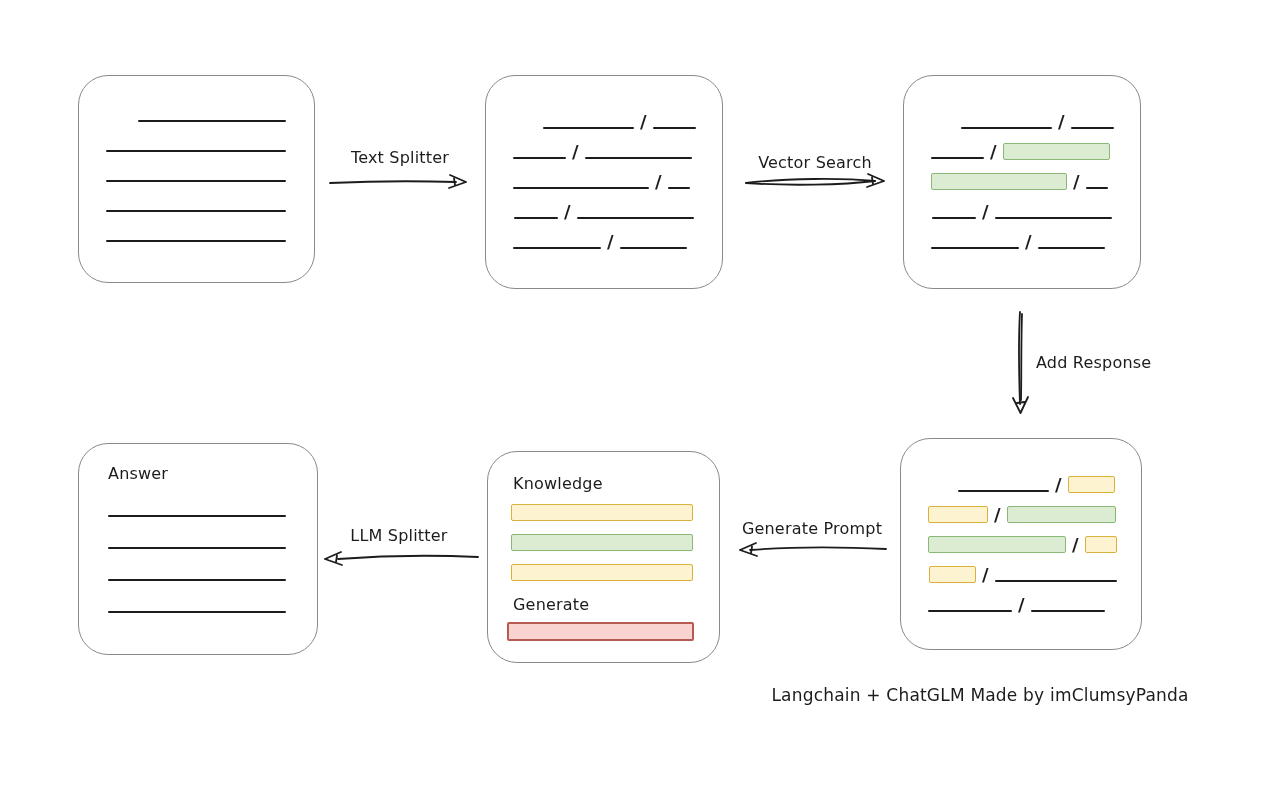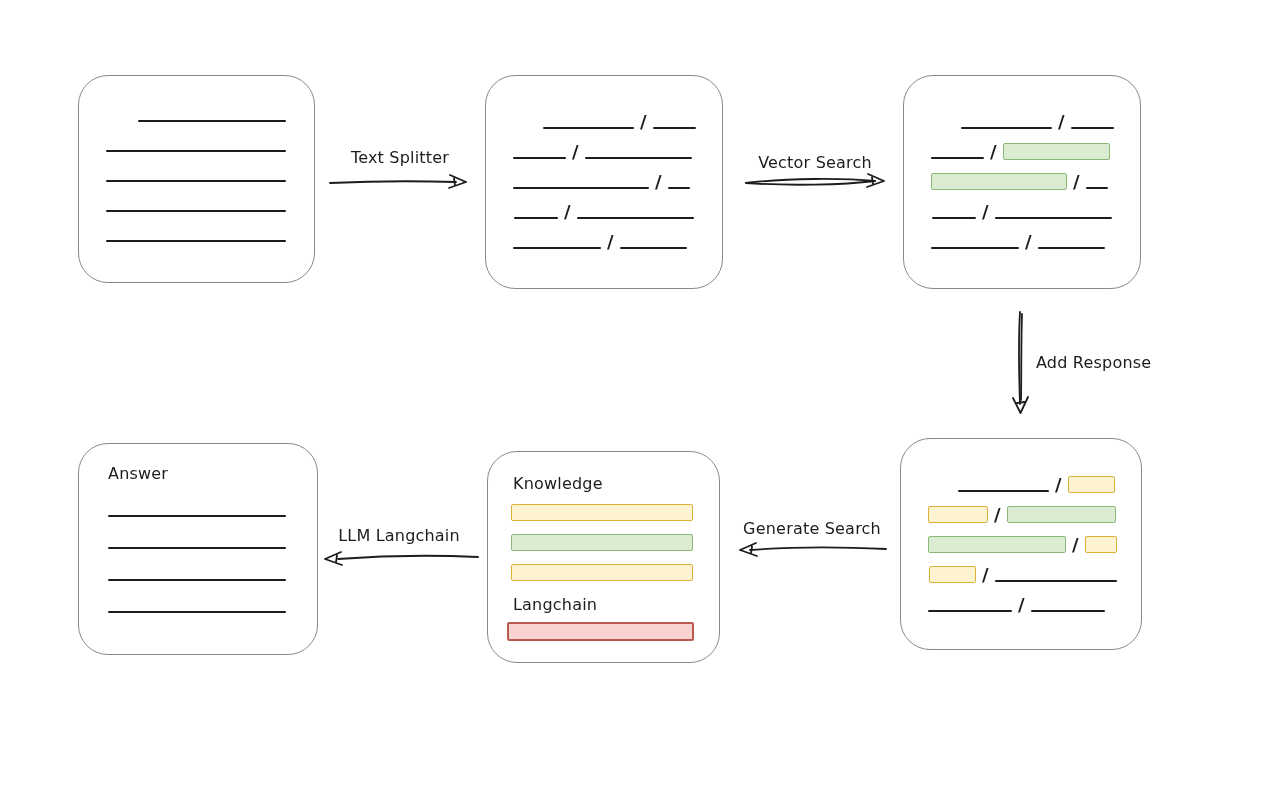--- a/index.html
+++ b/index.html
@@ -150,21 +150,21 @@
       </div>
   </div>
 
   <div class="box" style="left:487px;top:443px;width:233px;height:212px;margin-top:8px;">
     <div class="label inbox-label" style="left:25px;top:22px;">Knowledge</div>
     <div style="position:absolute;left:23px;top:52px;">
         <div class="bar yellow" style="width: 182px; margin-bottom: 13px;"></div>
         <div class="bar green" style="width: 182px; margin-bottom: 13px;"></div>
         <div class="bar yellow" style="width: 182px; margin-bottom: 13px;"></div>
       </div>
-    <div class="label inbox-label" style="left:25px;top:143px;">Langchain</div>
+    <div class="label inbox-label" style="left:25px;top:143px;">Generate</div>
     <div style="position:absolute;left:19px;top:170px;">
         <div class="bar red" style="width: 187px; margin-bottom: 0px; height: 19px;"></div>
       </div>
   </div>
 
   <div class="box" style="left:78px;top:443px;width:240px;height:212px;">
     <div class="label inbox-label" style="left:29px;top:20px;">Answer</div>
     <div style="position:absolute;left:29px;top:71px;">
         <div class="hline" style="width: 178px; margin-bottom: 30px;"></div>
         <div class="hline" style="width: 178px; margin-bottom: 30px;"></div>
@@ -186,26 +186,27 @@
     <path d="M141,12 L125,5 M141,12 L124,18 M129,8.5 L130,15"></path>
   </svg>
 
   <div class="label" style="left:1036px;top:353px;">Add Response</div>
   <svg style="left:1008px;top:310px;" width="26" height="108">
     <path d="M12,2 C10,35 11,65 12,94"></path>
     <path d="M14,4 C13,35 13.5,65 13,90"></path>
     <path d="M12.5,103 L5,88 M12.5,103 L20,87 M9,93 L16.5,92"></path>
   </svg>
 
-  <div class="label arrow-label" style="left:734px;top:519px;width:156px;">Generate Search</div>
+  <div class="label arrow-label" style="left:734px;top:519px;width:156px;">Generate Prompt</div>
   <svg style="left:734px;top:537px;" width="156" height="24">
     <path d="M152,12 C110,10 55,10 16,13"></path>
     <path d="M6,13 L22,6 M6,13 L23,19 M18,9.5 L17,16"></path>
   </svg>
 
-  <div class="label arrow-label" style="left:326px;top:526px;width:146px;">LLM Langchain</div>
+  <div class="label arrow-label" style="left:326px;top:526px;width:146px;">LLM Splitter</div>
   <svg style="left:320px;top:546px;" width="162" height="24">
     <path d="M158,11 C115,9 58,10 18,13"></path>
     <path d="M5,13 L21,6 M5,13 L22,19 M17,9.5 L16,16"></path>
   </svg>
 
+  <div class="caption">Langchain + ChatGLM Made by imClumsyPanda</div>
 
 </div>
 
 </body></html>

